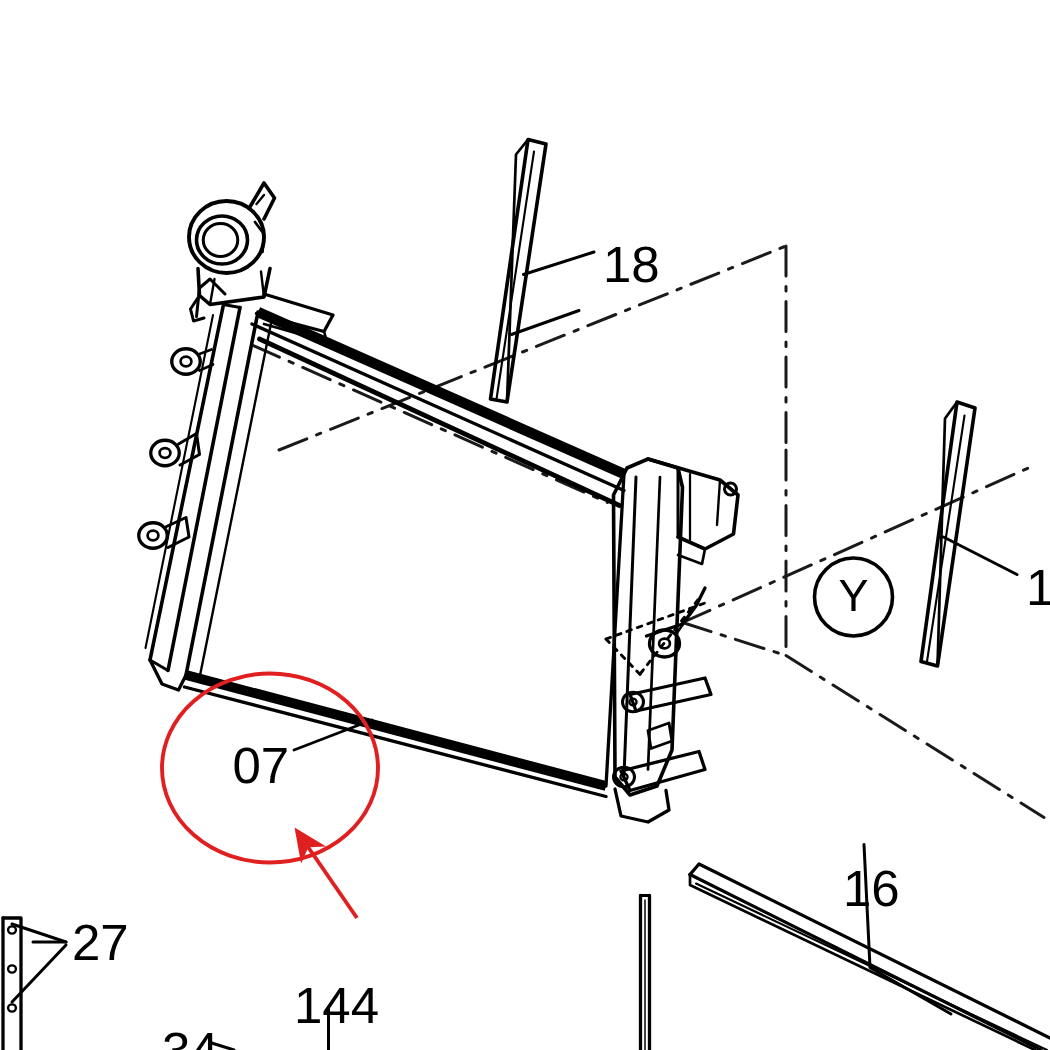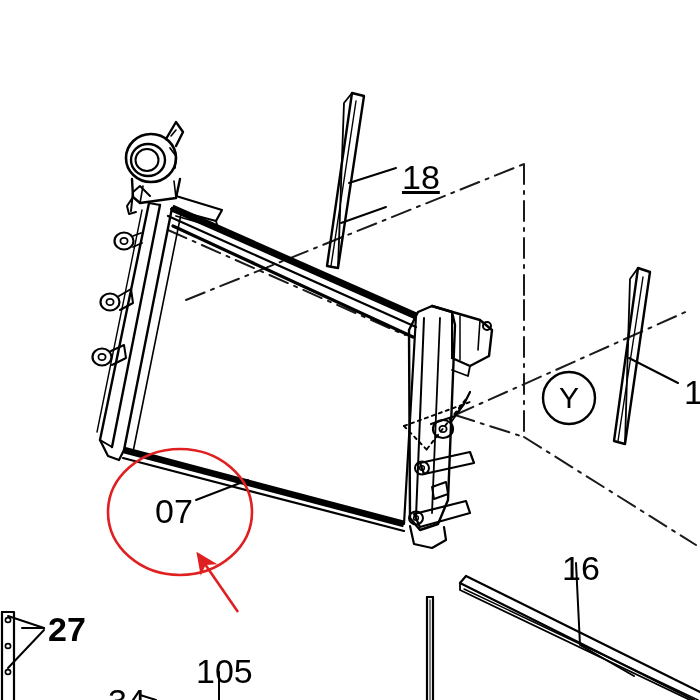--- a/index.html
+++ b/index.html
@@ -235,29 +235,29 @@
       </g>
 
     </g>
 
     <g fill="none" stroke="#e02020">
       <ellipse cx="180" cy="512" rx="72" ry="63" stroke-width="2.6"></ellipse>
       <path d="M238,612 L198,554" stroke-width="2.6" marker-end="url(#redArrow)"></path>
     </g>
   </svg>
 
-  <div class="lbl lbl-num" style="left:402px; top:160px;text-decoration:underline;">18</div>
+  <div class="lbl lbl-num" style="left:402px; top:160px;">18</div>
 
   <div class="lbl lbl-num" style="left:684px; top:375px;">1</div>
 
   <div class="lbl lbl-num" style="left:155px; top:494px;">07</div>
 
-  <div class="lbl lbl-num" style="left:562px; top:551px;">16</div>
-
-  <div class="lbl lbl-num" style="left:48px; top:612px;font-weight:bold;">27</div>
-
-  <div class="lbl lbl-num" style="left:196px; top:654px;">105</div>
+  <div class="lbl lbl-num" style="left:562px; top:576px;">16</div>
+
+  <div class="lbl lbl-num" style="left:48px; top:612px;">27</div>
+
+  <div class="lbl lbl-num" style="left:196px; top:654px;">144</div>
 
   <div class="lbl lbl-num" style="left:108px; top:684px;">34</div>
 
   <div class="lbl callout-letter" style="left:559px; top:383px;">Y</div>
 
 </div>
 
 </body></html>

